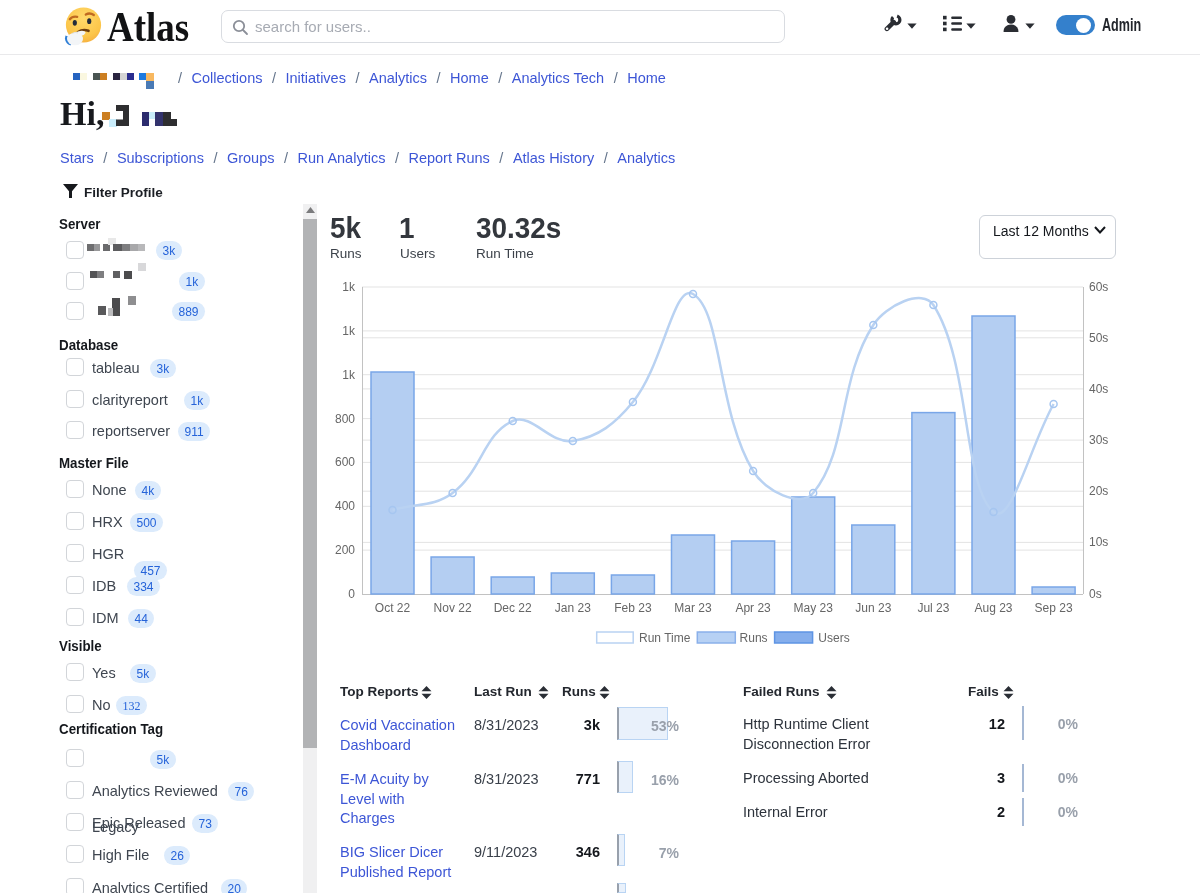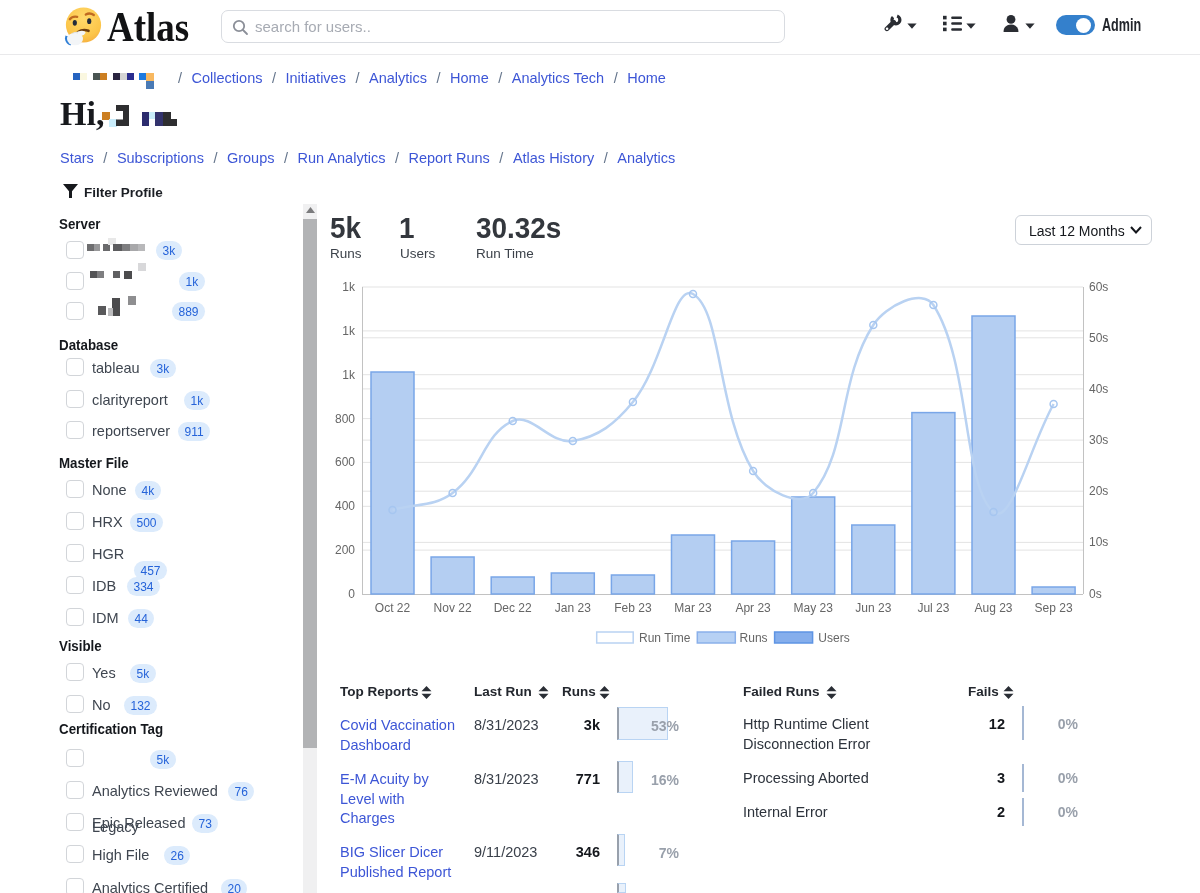--- a/index.html
+++ b/index.html
@@ -25,21 +25,21 @@
 .shead { position:absolute; left:59px; font-size:15.5px; font-weight:700; color:#15181d; transform:scaleX(0.86); transform-origin:0 0; }
 .cb { position:absolute; left:66px; width:18px; height:18px; border:1px solid #d2d5d9; border-radius:4px; background:#fff; }
 .slab { position:absolute; left:92px; font-size:14.5px; color:#3f4650; }
 .badge { position:absolute; font-size:12px; color:#2563d9; background:#dcebfc; border-radius:999px; padding:3.5px 6.5px; line-height:1; }
 
 #sbtrack { position:absolute; left:303px; top:204px; width:14px; height:689px; background:#f0f0f1; }
 #sbthumb { position:absolute; left:303px; top:219px; width:14px; height:529px; background:#b2b3b5; }
 
 .statnum { position:absolute; top:211px; font-size:30px; font-weight:700; color:#33373d; transform:scaleX(0.93); transform-origin:0 0; }
 .statlab { position:absolute; top:246px; font-size:13.5px; color:#3c424a; }
-#dropdown { position:absolute; left:979px; top:215px; width:137px; height:30px; border:1px solid #cdd2d9; border-radius:6px;margin-left:36px; }
+#dropdown { position:absolute; left:979px; top:215px; width:137px; height:44px; border:1px solid #cdd2d9; border-radius:6px; }
 #dropdown span { position:absolute; left:13px; top:7px; font-size:14px; color:#14171c; }
 
 .th { position:absolute; font-size:13.5px; font-weight:700; color:#23272e; }
 .tlink { position:absolute; font-size:14.5px; color:#3d56d6; line-height:19.5px; }
 .tdate { position:absolute; font-size:14.5px; color:#3a404a; }
 .tnum { position:absolute; font-size:14.5px; font-weight:700; color:#14171c; text-align:right; width:60px; }
 .pct { position:absolute; font-size:14px; font-weight:700; color:#99a0ab; text-align:right; width:60px; }
 .pbar { position:absolute; left:617px; background:#e9f1fb; border:1px solid #b9d4f3; border-left:2px solid #98a0ac; }
 .pline { position:absolute; left:1022px; width:2px; background:#a5b8d4; }
 .tname { position:absolute; font-size:14.5px; color:#2d333c; line-height:19.5px; }
@@ -232,21 +232,21 @@
   <div class="cb" style="top:608px;"></div>
     <div class="slab" style="top:610px;">IDM</div>
   <div class="badge" style="left:128px; top:609px;">44</div>
 
   <div class="shead" style="top:637px;">Visible</div>
   <div class="cb" style="top:663px;"></div>
     <div class="slab" style="top:665px;">Yes</div>
   <div class="badge" style="left:130px; top:664px;">5k</div>
   <div class="cb" style="top:695px;"></div>
     <div class="slab" style="top:697px;">No</div>
-  <div class="badge" style="left:124px; top:696px;">132</div>
+  <div class="badge" style="left:116px; top:696px;font-family:Liberation Serif, serif;">132</div>
 
   <div class="shead" style="top:720px;">Certification Tag</div>
   <div class="cb" style="top:749px;"></div>
     <div class="slab" style="top:791px;margin-top:28px;">Legacy</div>
   <div class="badge" style="left:150px; top:750px;">5k</div>
   <div class="cb" style="top:781px;"></div>
     <div class="slab" style="top:783px;">Analytics Reviewed</div>
   <div class="badge" style="left:228px; top:782px;">76</div>
   <div class="cb" style="top:813px;"></div>
     <div class="slab" style="top:815px;">Epic Released</div>

